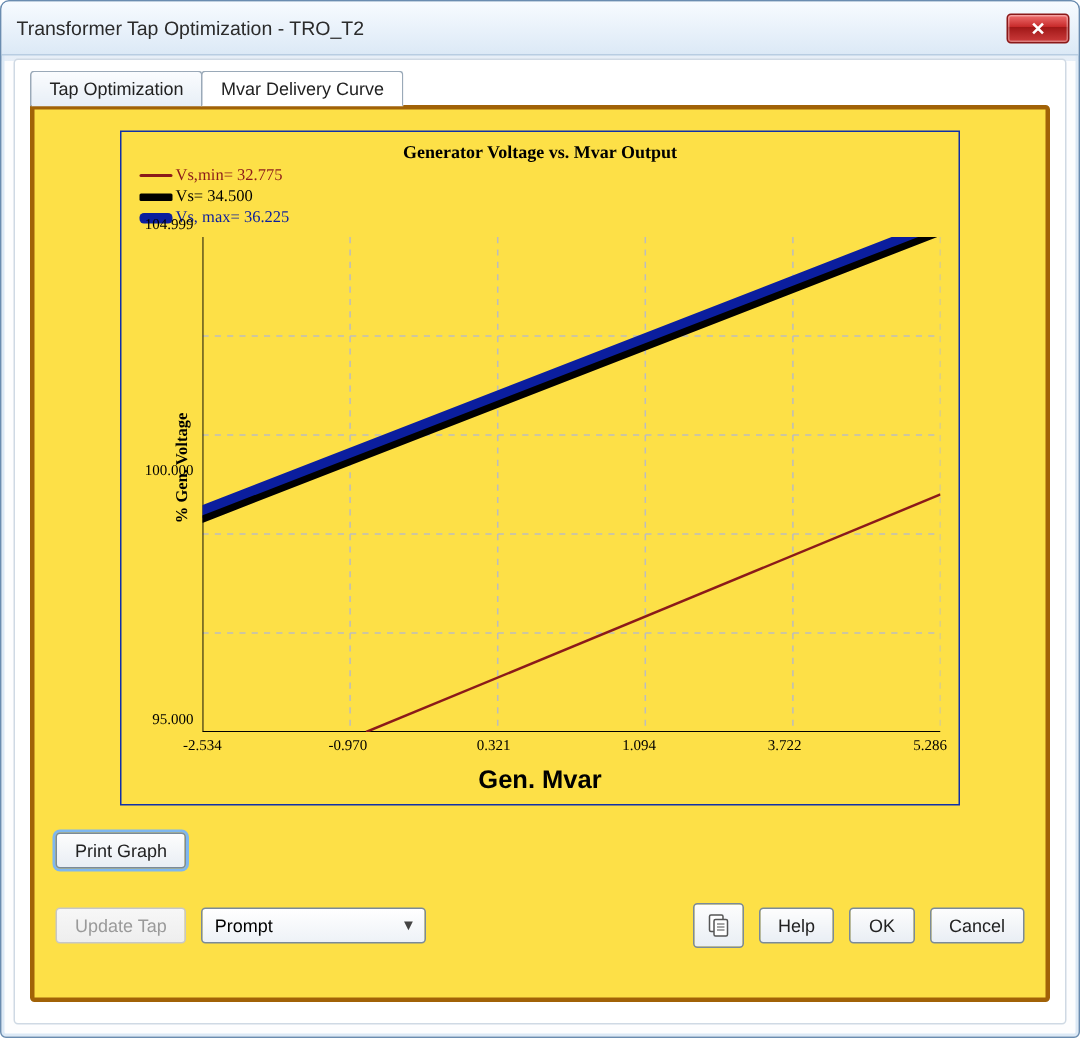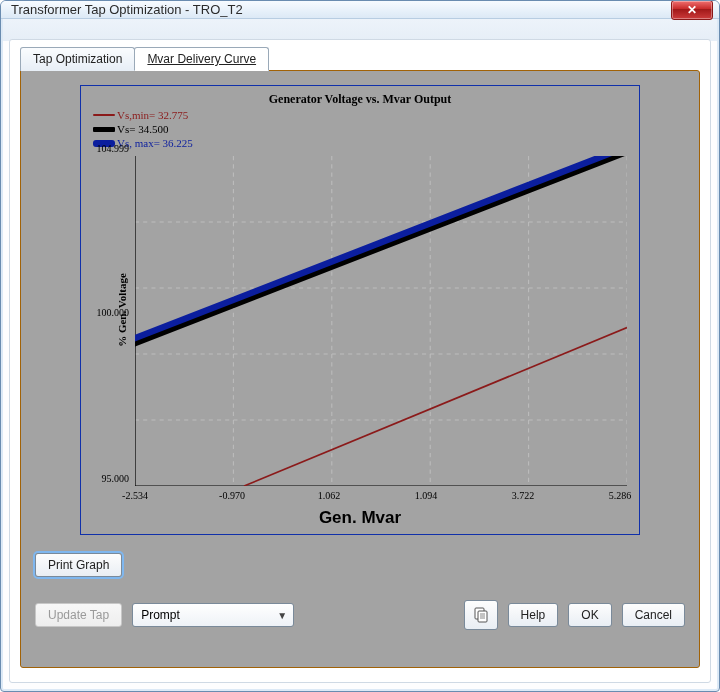--- a/index.html
+++ b/index.html
@@ -5,21 +5,21 @@
   * { box-sizing: border-box; }
   html, body { margin:0; padding:0; font-family: "Segoe UI", Tahoma, sans-serif; font-size:12px; background:#fff; }
   .window {
     width:720px; height:692px; position:relative;
     border:1px solid #6a8cb0; border-radius:6px 6px 4px 4px;
     background:linear-gradient(#f2f7fc,#e6eef7 40px,#fdfdfe 40px);
     box-shadow: inset 0 0 0 2px #dce9f6;
     overflow:hidden;
   }
   .titlebar {
-    height:18px; display:flex; align-items:center; justify-content:space-between;
+    height:36px; display:flex; align-items:center; justify-content:space-between;
     padding:0 6px 0 10px;
     background:linear-gradient(#f7fbff,#dce9f6);
     border-bottom:1px solid #b8cde2;
   }
   .titlebar .title { color:#2b2b2b; font-size:13px; }
   .close-btn {
     width:42px; height:20px; border:1px solid #8a1818;
     border-radius:3px;
     background:linear-gradient(#f07070,#c62828 45%,#a11818 46%,#cc3b3b);
     display:flex; align-items:center; justify-content:center;
@@ -31,23 +31,23 @@
     background:#fff; border:1px solid #cfd9e4; border-radius:3px;
     padding:6px 10px 14px 10px;
   }
   .tabs { display:flex; gap:0; margin-bottom:0; }
   .tab {
     padding:4px 12px; border:1px solid #9aa9b8; background:linear-gradient(#fafcfe,#e7eef6);
     border-bottom:none; border-radius:3px 3px 0 0; font-size:12px; color:#222;
     position:relative; top:1px;
   }
   .tab.active { background:#fff; z-index:2; border-bottom:1px solid #fff; }
-  .tab + .tab { margin-left:-1px;text-decoration:underline; }
+  .tab + .tab { margin-left:-1px; }
   .tabpane {
-    border:1px solid #a16207; background:#a3a3a3; border-radius:0 3px 3px 3px;
+    border:3px solid #a16207; background:#fde047; border-radius:0 3px 3px 3px;
     padding:14px 14px 12px 14px;
     display:flex; flex-direction:column; height:calc(100% - 24px);
   }
   .chartwrap {
     flex:0 0 auto;
     width:560px; margin:0 auto;
     border:1px solid #1030aa;
     height:450px;
     position:relative;
     padding:6px 8px 8px 8px;
@@ -79,21 +79,21 @@
     min-height:24px;
   }
   .btn.primary-outline { box-shadow:0 0 0 2px #7fb7ef; }
   .bottombar {
     display:flex; align-items:center; gap:10px; margin-top:23px;
   }
   .bottombar .spacer { flex:1; }
   .btn.disabled { color:#9a9a9a; background:linear-gradient(#f7f7f7,#eeeeee); border-color:#c7c7c7; }
   .combo {
     display:inline-flex; align-items:center; justify-content:space-between;
-    width:162px; height:24px; padding:0 6px 0 8px;
+    width:150px; height:24px; padding:0 6px 0 8px;
     border:1px solid #7a8a9a; border-radius:3px;
     background:linear-gradient(#fff,#eef2f7);
   }
   .combo .caret { font-size:10px; color:#444; }
   .iconbtn {
     width:34px; height:30px; border:1px solid #7a8a9a; border-radius:3px;
     background:linear-gradient(#fdfdfd,#e9eef4); display:inline-flex; align-items:center; justify-content:center;
   }
 </style>
 </head>
@@ -167,21 +167,21 @@
 
             <line x1="0" y1="182.4" x2="480" y2="-3.2" stroke="#000" stroke-width="4.5" stroke-linecap="round"></line>
 
             <line x1="106.4" y1="320" x2="480" y2="166.4" stroke="#8b1a1a" stroke-width="1.6"></line>
           </svg>
         </div>
 
         <div class="xticks">
           <div class="xtick" style="left:0%">-2.534</div>
           <div class="xtick" style="left:20%">-0.970</div>
-          <div class="xtick" style="left:40%">1.062</div>
+          <div class="xtick" style="left:40%">0.321</div>
           <div class="xtick" style="left:60%">1.094</div>
           <div class="xtick" style="left:80%">3.722</div>
           <div class="xtick" style="left:100%">5.286</div>
         </div>
       </div>
 
       <div class="below-chart">
         <span class="btn primary-outline">Print Graph</span>
       </div>
 

